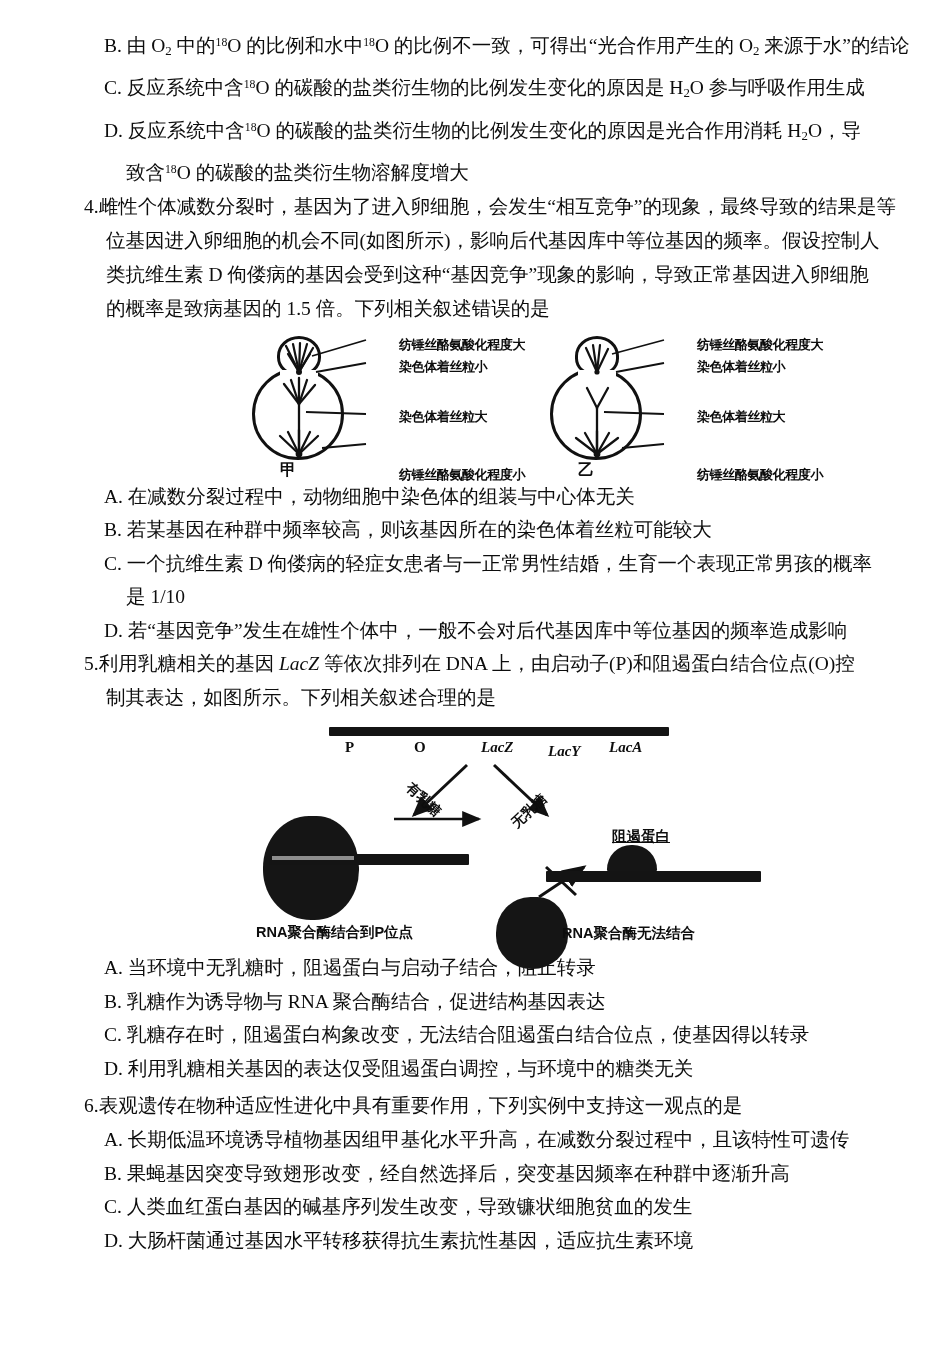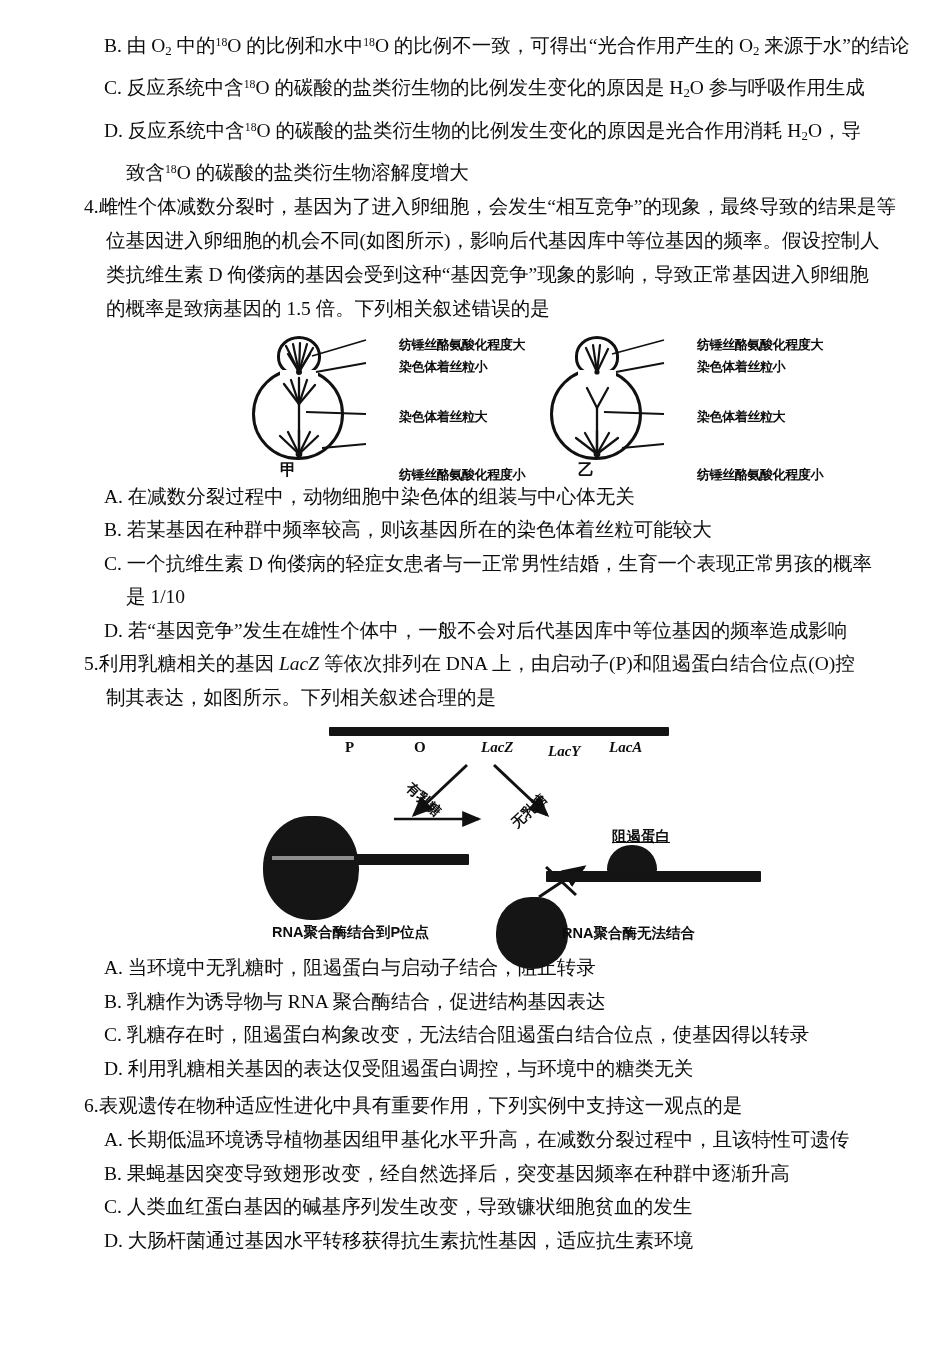--- a/index.html
+++ b/index.html
@@ -341,21 +341,21 @@
       <path d="M455 178 L500 148" stroke="#111" stroke-width="3" marker-end="url(#ah2)" fill="none"></path>
       <path d="M462 148 L492 176" stroke="#111" stroke-width="3" fill="none"></path>
     </svg>
 
     <div class="rot-lab" style="left:330px; top:60px; transform:rotate(43deg); transform-origin:left top;">有乳糖</div>
     <div class="rot-lab" style="left:424px; top:100px; transform:rotate(-43deg); transform-origin:left top;">无乳糖</div>
 
     <div class="blob left" style="left:179px; top:97px;"></div>
     <div class="dna-bar" style="left:185px; top:135px; width:200px; height:11px;"></div>
     <div class="notch" style="left:188px; top:137px; width:82px; background:#8d8d8d; height:4px;"></div>
-    <div class="poly-lab" style="left:188px; top:204px;text-align:center;">RNA聚合酶结合到P位点</div>
+    <div class="poly-lab" style="left:172px; top:204px;text-align:center;">RNA聚合酶结合到P位点</div>
 
     <div class="rep-lab" style="left:512px; top:108px;">阻遏蛋白</div>
     <div class="repressor" style="left:523px; top:126px;"></div>
     <div class="dna-bar" style="left:462px; top:152px; width:215px; height:11px;"></div>
     <div class="blob right" style="left:412px; top:178px;"></div>
     <div class="poly-lab" style="left:478px; top:205px;">RNA聚合酶无法结合</div>
   </div>
 
   <div class="opt indent-opt">
     <span>A.</span>

